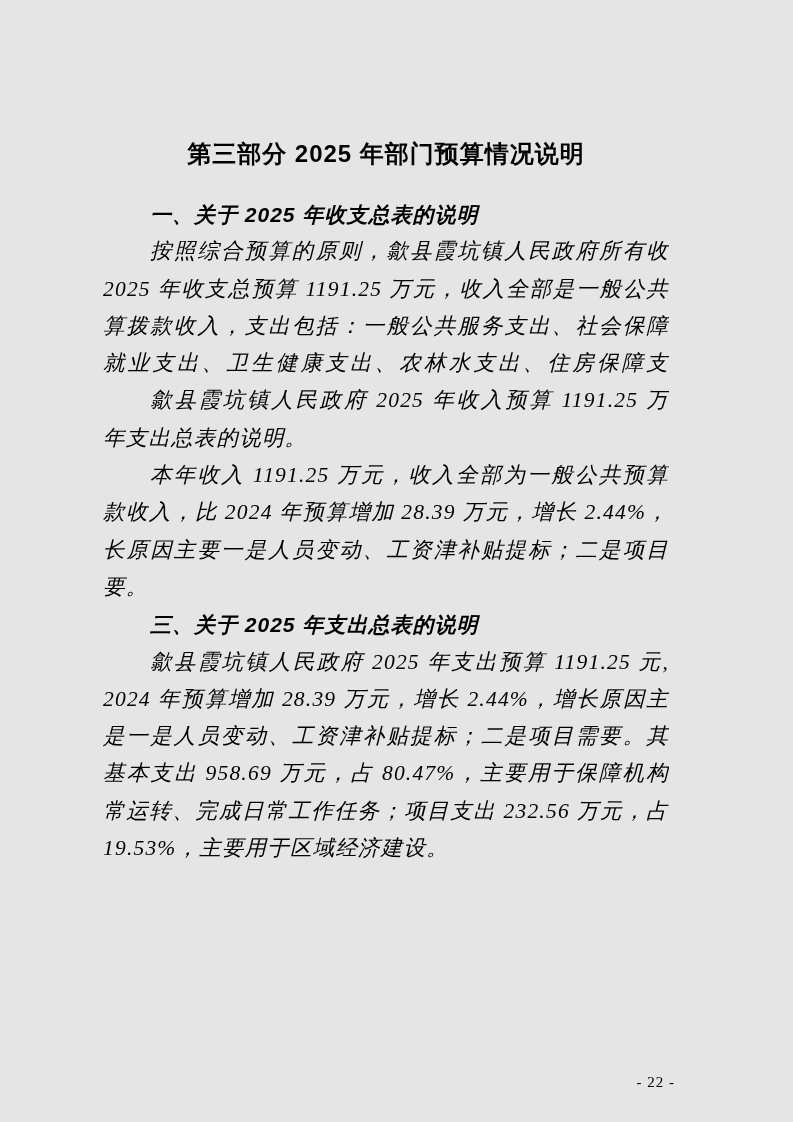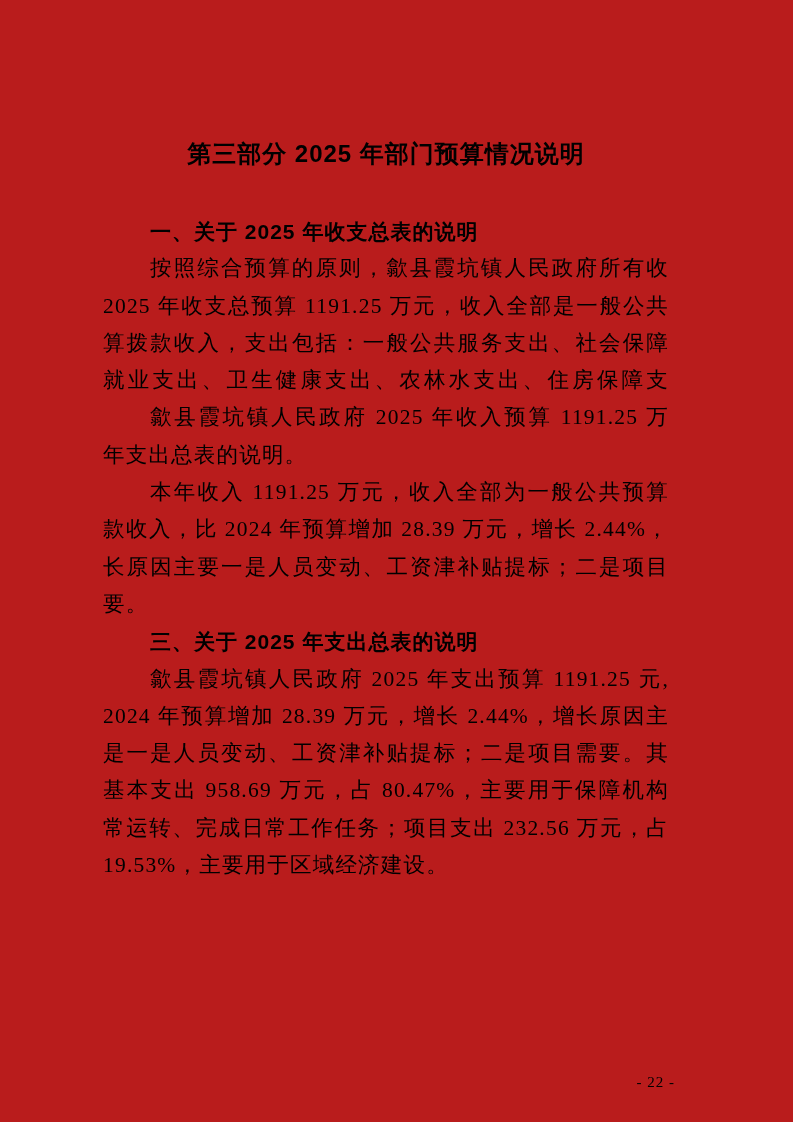--- a/index.html
+++ b/index.html
@@ -1,41 +1,42 @@
 <!DOCTYPE html>
 <html><head>
 <meta charset="utf-8">
 <style>
   html, body { margin: 0; padding: 0; background: #ffffff; }
   .page {
     position: relative;
     width: 793px;
     height: 1122px;
-    background: #b91c1c;
+    background: #e5e5e5;
     color: #000000;
     font-family: "Liberation Serif", "DejaVu Serif", serif;
     overflow: hidden;
   }
   .doc-title {
     position: absolute;
     top: 138px;
     left: 103px;
     width: 566px;
     text-align: center;
     font-family: "Liberation Sans", "DejaVu Sans", sans-serif;
     font-weight: bold;
     font-size: 24px;
     letter-spacing: 1px;
     white-space: nowrap;
   }
   .content {
     position: absolute;
-    top: 213px;
+    top: 196px;
     left: 103px;
     width: 566px;
+    font-style: italic;
   }
   .row {
     height: 37.3px;
     line-height: 37.3px;
     font-size: 21.5px;
     letter-spacing: 1.2px;
     overflow: hidden;
   }
   .heading {
     font-family: "Liberation Sans", "DejaVu Sans", sans-serif;

